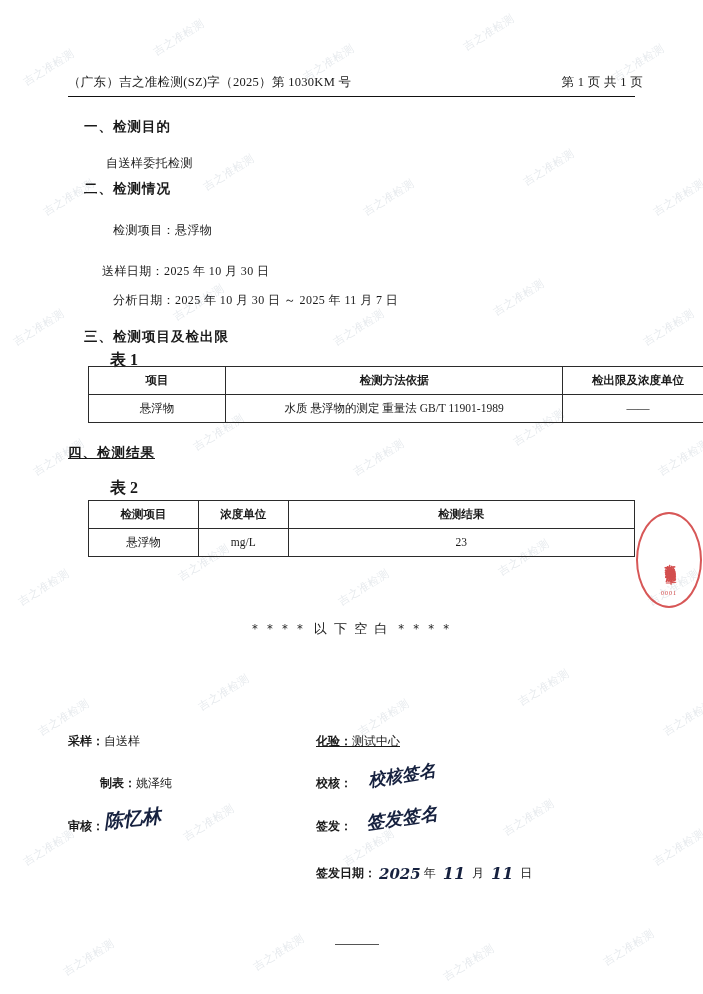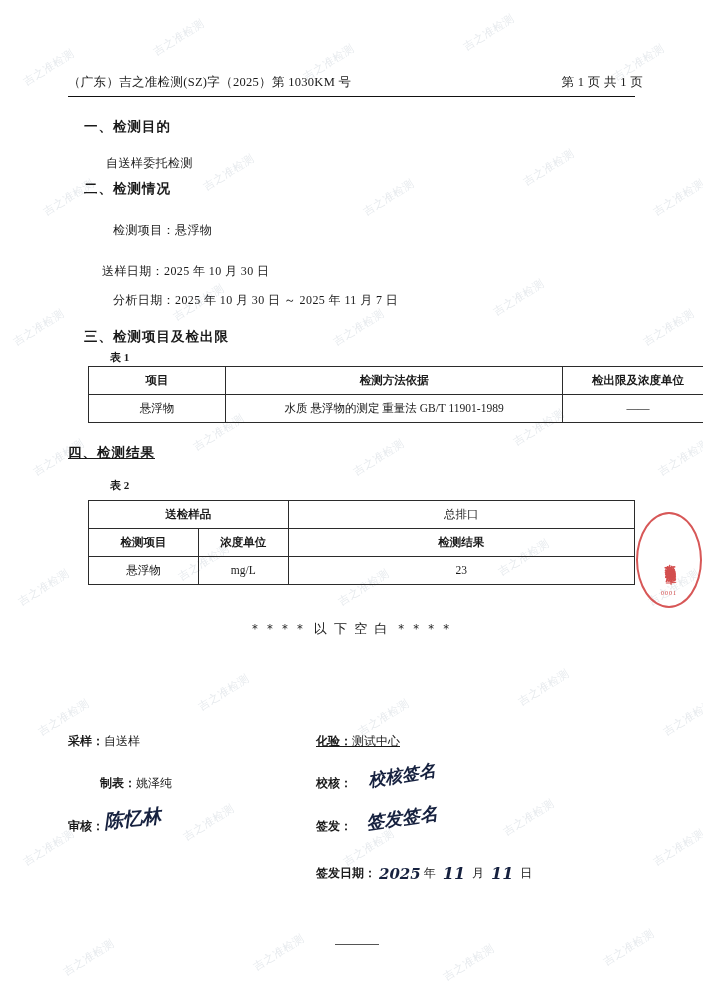--- a/index.html
+++ b/index.html
@@ -69,21 +69,21 @@
     letter-spacing: 1px;
     font-family: "Liberation Serif", serif;
   }
   .body-line {
     position: absolute;
     font-size: 12px;
     letter-spacing: 0.4px;
   }
   .table-label {
     position: absolute;
-    font-size: 11px;
+    font-size: 16px;
     font-weight: bold;
   }
 
   table.rpt {
     position: absolute;
     border-collapse: collapse;
     font-size: 11.5px;
   }
   table.rpt td, table.rpt th {
     border: 1px solid #2b2b2b;
@@ -266,24 +266,20 @@
     <div class="table-label" style="left:110px; top:478px;">表 2</div>
 
     <table class="rpt" id="table2">
       <colgroup>
         <col class="c1">
           <col class="c2">
           <col class="c3">
       </colgroup>
       <tbody>
         <tr>
-          <th colspan="2">送检样品</th>
-          <td>总排口</td>
-        </tr>
-        <tr>
           <th>检测项目</th>
           <th>浓度单位</th>
           <th>检测结果</th>
         </tr>
         <tr>
           <td>悬浮物</td>
           <td>mg/L</td>
           <td>23</td>
         </tr>
       </tbody>

